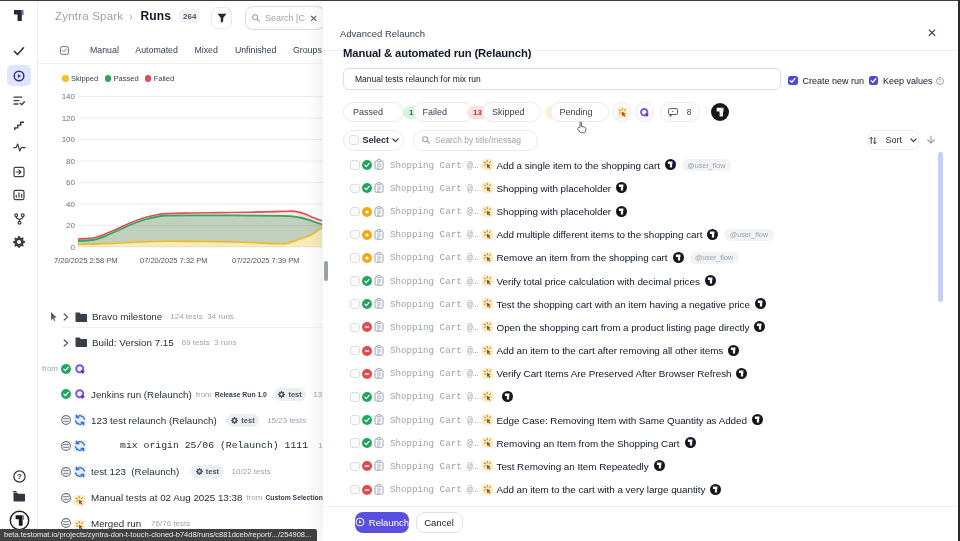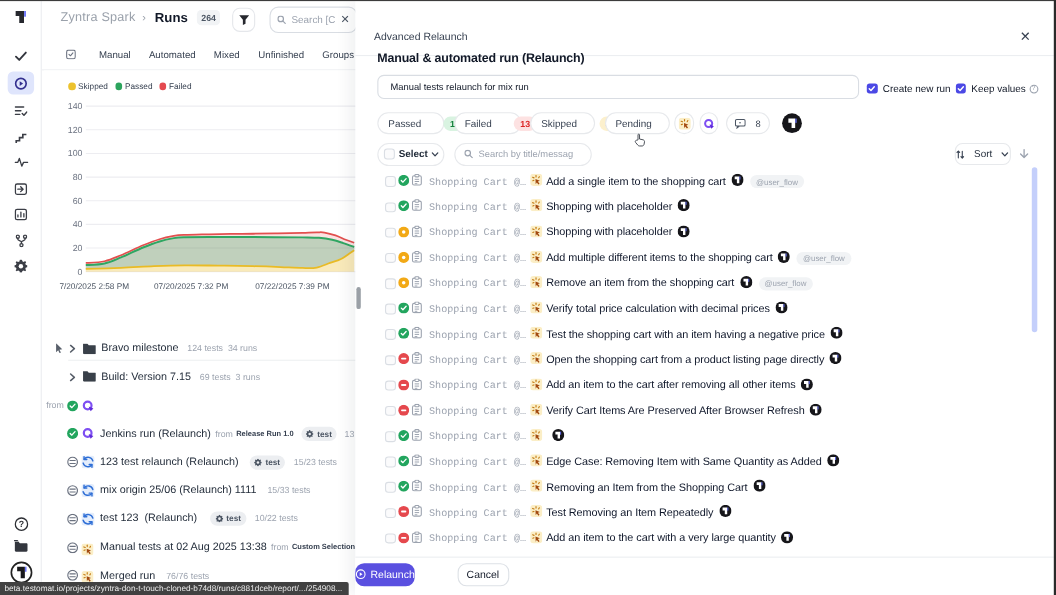--- a/index.html
+++ b/index.html
@@ -90,21 +90,21 @@
 .mrow .dot { position:absolute; left:38.5px; }
 .mrow .clip { position:absolute; left:51px; }
 .mrow .mono { position:absolute; left:67px; font-family:"Liberation Mono", monospace; font-size:9.2px; color:#9ca3af; white-space:nowrap; }
 .mrow .emoji { position:absolute; left:159px; }
 .mrow .mt { position:absolute; left:173.5px; display:flex; align-items:center; white-space:nowrap; }
 .mrow .mt .txt { font-size:9.9px; color:#0f172a; letter-spacing:-.05px; }
 .uf { background:#f1f3f5; border-radius:99px; font-size:7.2px; color:#9ca3af; padding:1.5px 5.5px; margin-left:6px; }
 .tbadge { margin-left:5px; }
 
 .m-foot { position:absolute; left:0; bottom:0; width:100%; height:35px; border-top:1px solid #eceef1; background:#fff; }
-.btn-relaunch { position:absolute; left:0; top:4.5px; height:21.5px; width:54px; background:#5a50e0; border-radius:8px; display:flex; align-items:center; justify-content:center; color:#fff; font-size:9.5px; font-weight:500; }
+.btn-relaunch { position:absolute; left:32px; top:4.5px; height:21.5px; width:54px; background:#5a50e0; border-radius:8px; display:flex; align-items:center; justify-content:center; color:#fff; font-size:9.5px; font-weight:500; }
 .btn-cancel { position:absolute; left:92.5px; top:4.5px; height:21.5px; width:47px; background:#fff; border:1px solid #dde1e6; border-radius:8px; display:flex; align-items:center; justify-content:center; color:#111827; font-size:9.5px; font-weight:500; }
 .modalthumb { position:absolute; left:614.5px; top:151px; width:5px; height:150px; background:#c4cffb; border-radius:2.5px; }
 </style>
 </head>
 <body>
 <div class="screen">
   <div class="topline"></div>
 
   <div class="sidebar">
     <div class="sb-active"></div>
@@ -358,21 +358,21 @@
         </svg>
       <svg style="position:absolute; left:36px; top:7px;" width="12" height="12" viewBox="0 0 12 12">
           <rect x="0" y="0" width="12" height="12" rx="3" fill="#e4edfb"></rect>
           <g fill="none" stroke="#2f6fd6" stroke-width="1.3" stroke-linecap="round" stroke-linejoin="round">
             <path d="M10.4 5A4.5 4.5 0 0 0 2.5 3.5"></path>
             <path d="M2.4 1.2v2.5h2.5"></path>
             <path d="M1.6 7a4.5 4.5 0 0 0 7.9 1.5"></path>
             <path d="M9.6 10.8V8.3H7.1"></path>
           </g>
         </svg>
-      <span class="rtitle" style="margin-left:53px;">mix origin 25/06 (Relaunch) 1111</span>
+      <span class="rtitle" style="margin-left:82px;font-family:Liberation Mono, monospace;">mix origin 25/06 (Relaunch) 1111</span>
       <span class="rmeta" style="margin-left:10px;">15/33 tests</span>
     </div>
     <div class="runrow">
       <svg style="position:absolute; left:23px; top:8px;" width="10" height="10" viewBox="0 0 10 10">
           <circle cx="5" cy="5" r="4.4" stroke="#6b7280" stroke-width="1.1" fill="none"></circle>
           <path d="M2.2 3.7h5.6M2.2 6.3h5.6" stroke="#6b7280" stroke-width="1"></path>
         </svg>
       <svg style="position:absolute; left:36px; top:7px;" width="12" height="12" viewBox="0 0 12 12">
           <rect x="0" y="0" width="12" height="12" rx="3" fill="#e4edfb"></rect>
           <g fill="none" stroke="#2f6fd6" stroke-width="1.3" stroke-linecap="round" stroke-linejoin="round">

